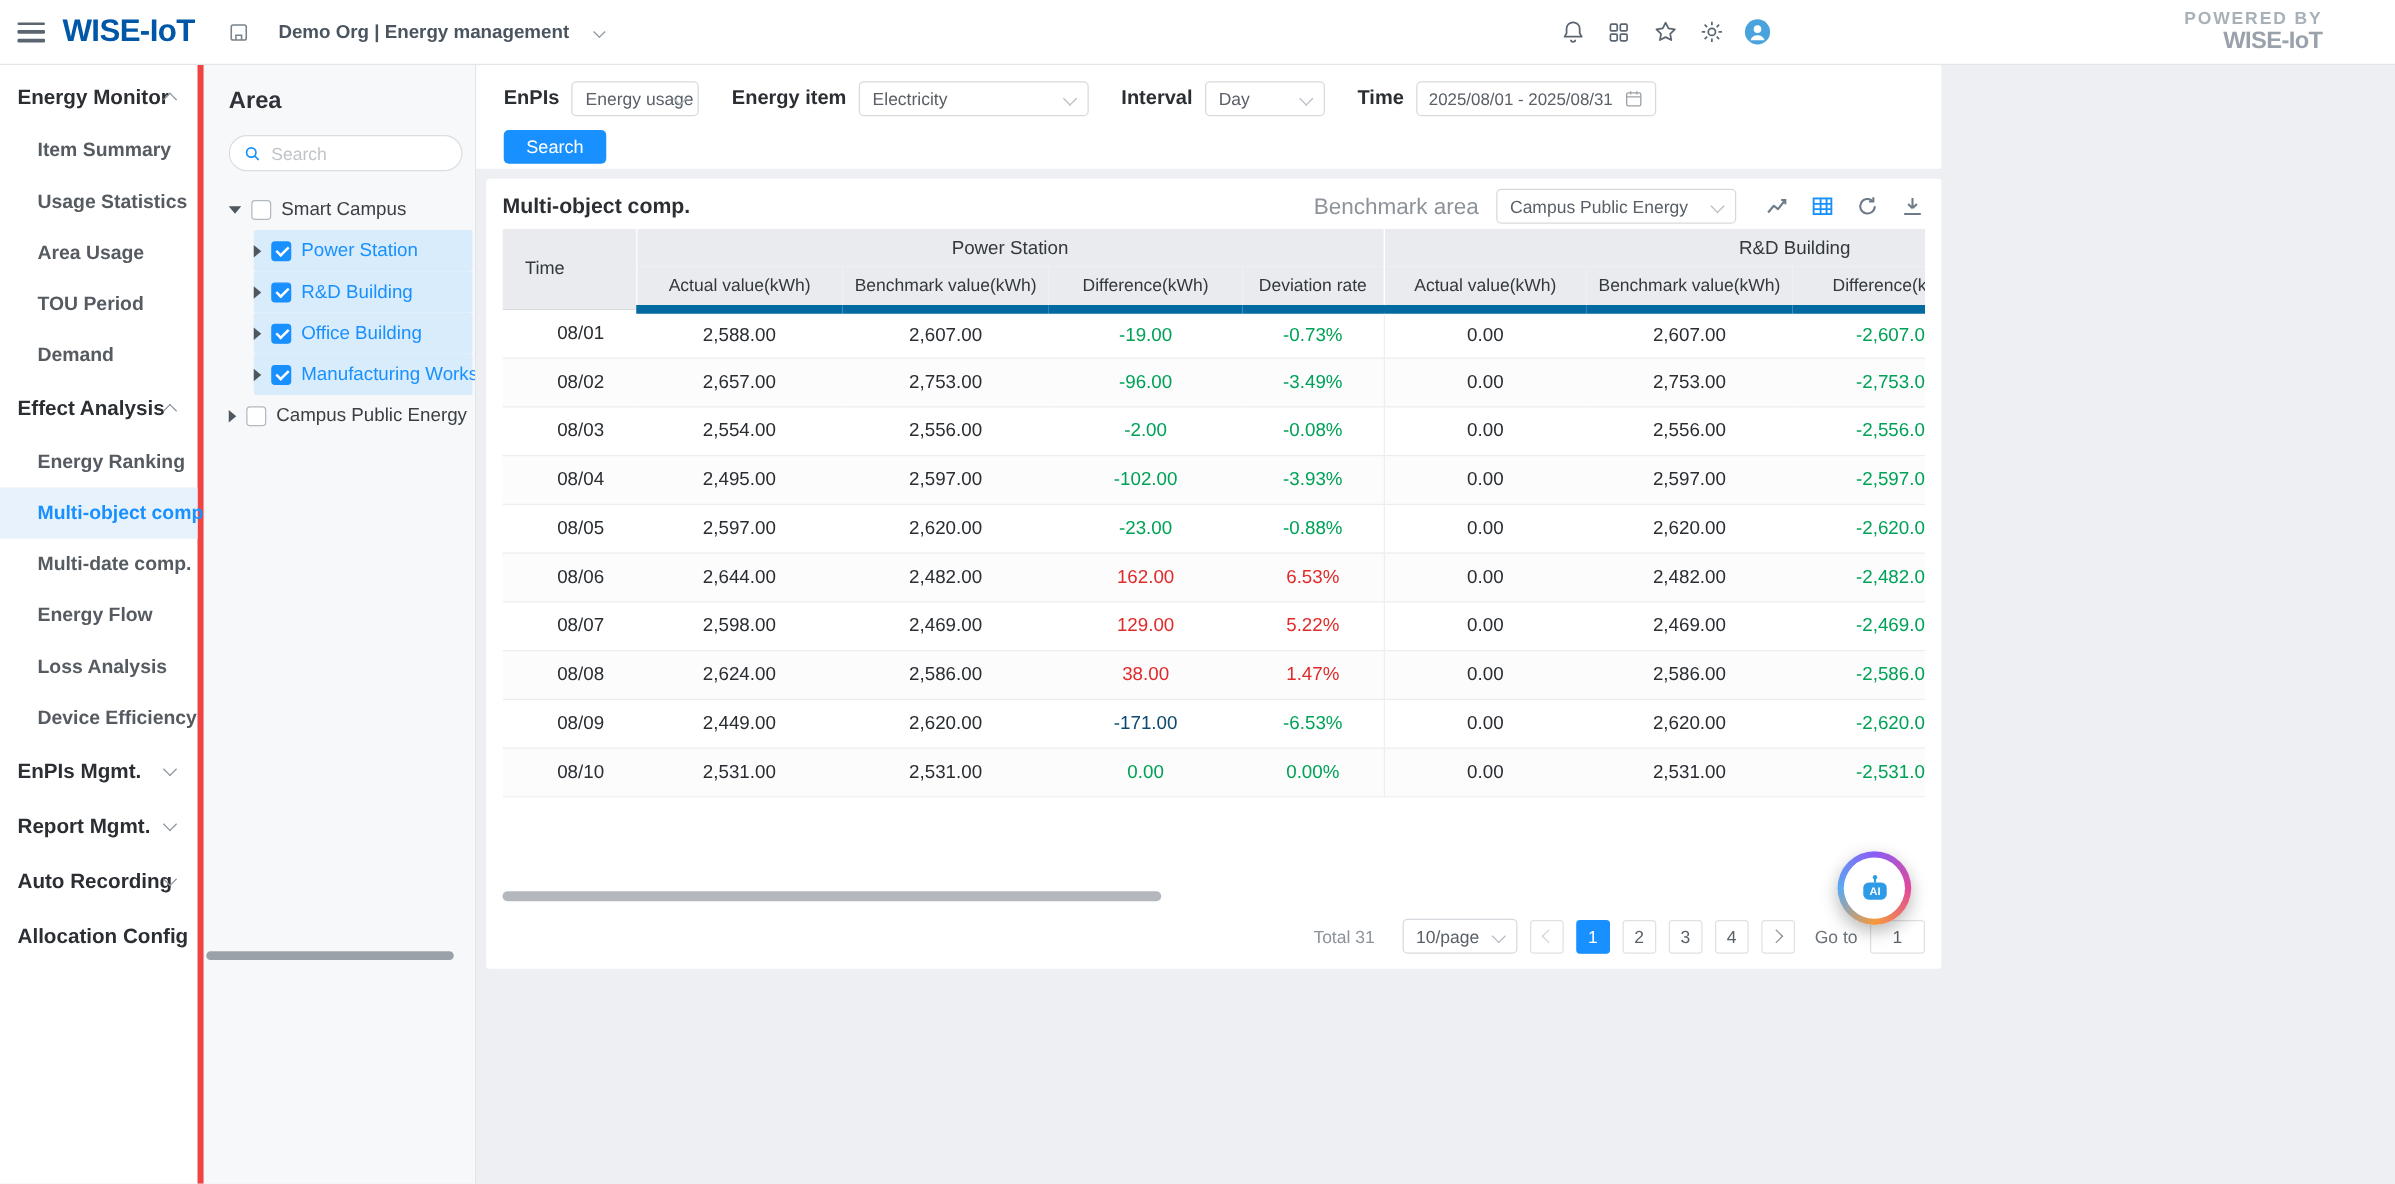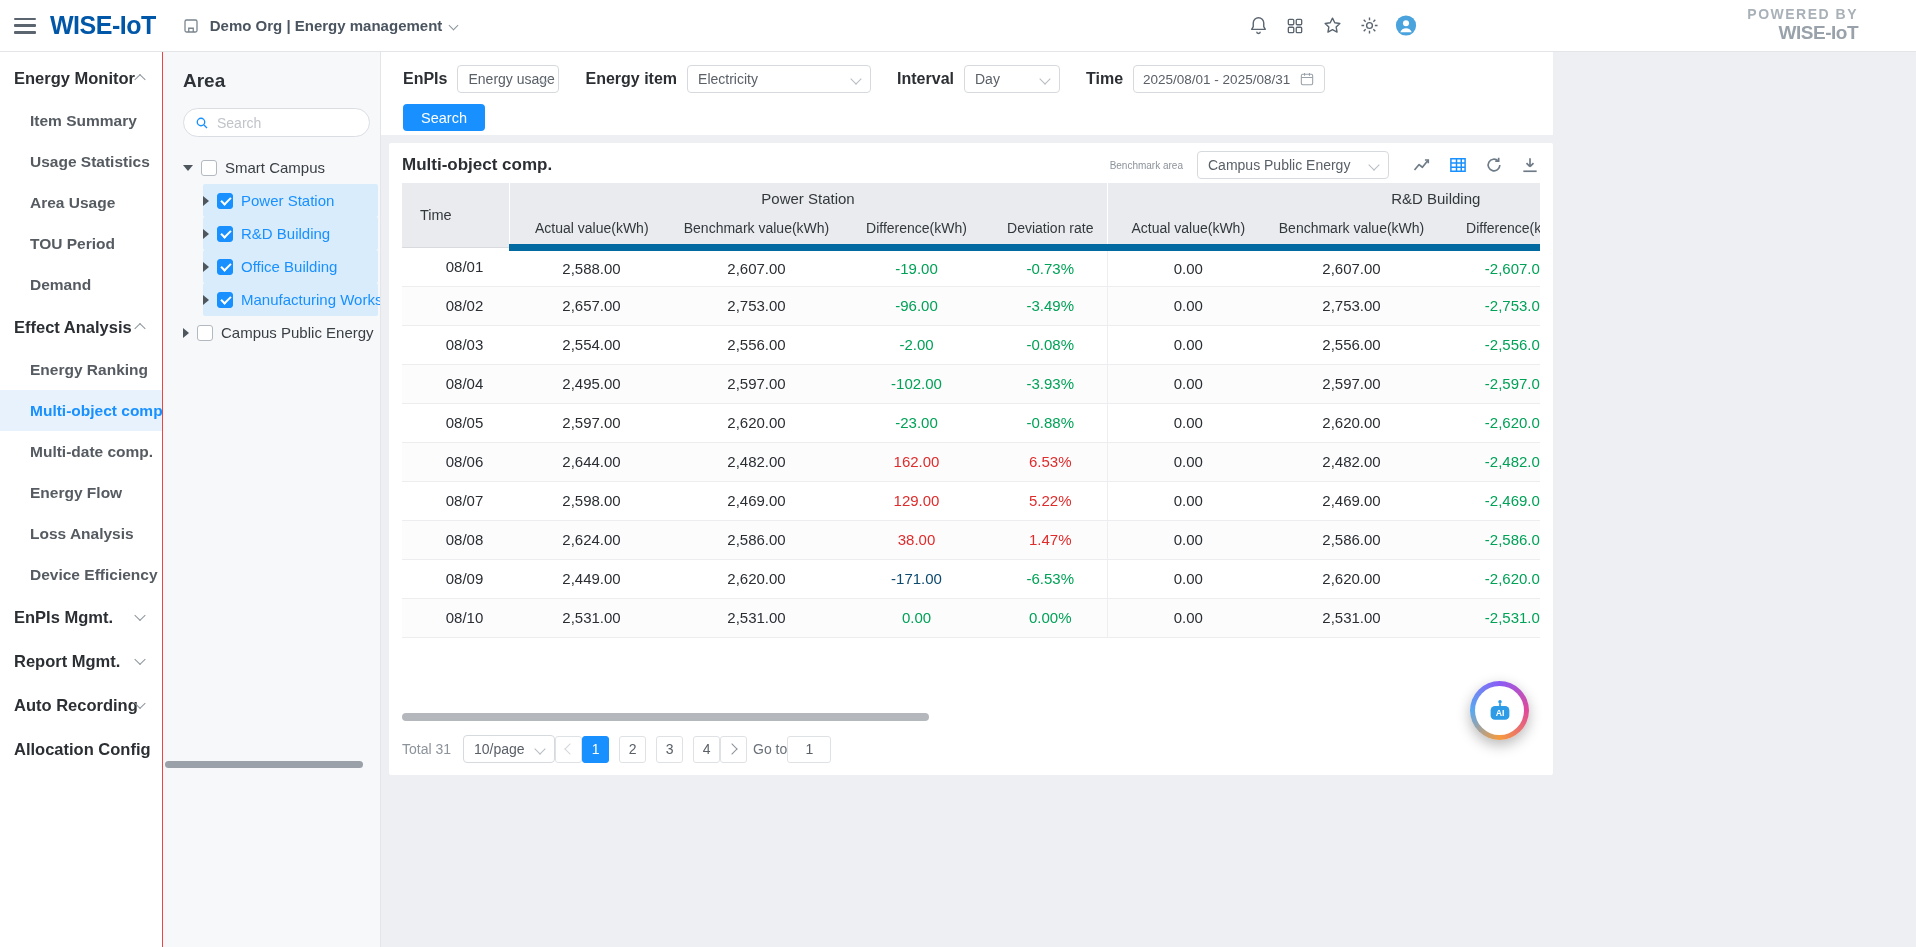--- a/index.html
+++ b/index.html
@@ -8,34 +8,34 @@
   .app { position:relative; width:1916px; height:947px; }
 
   
   header { height:52px; background:#fff; border-bottom:1px solid #e3e5e8;
     display:flex; align-items:center; justify-content:space-between;
     padding:0 58px 0 14px; position:relative; z-index:5; }
   .h-left { display:flex; align-items:center; gap:14px; }
   .burger { width:22px; height:16px; display:flex; flex-direction:column; justify-content:space-between; cursor:pointer; }
   .burger i { display:block; height:2.5px; background:#5a6570; border-radius:1px; }
   .logo { font-size:25px; font-weight:800; color:var(--brand,#0057a8); letter-spacing:-0.5px; margin-right:10px; }
-  .org-wrap { display:flex; align-items:center; gap:8px; cursor:pointer; }
+  .org-wrap { display:flex; align-items:center; gap:21px; cursor:pointer; }
   .org-text { font-size:15px; font-weight:700; color:#4a5560; }
   .h-right { display:flex; align-items:center; }
   .h-icons { display:flex; align-items:center; gap:15px; }
   .h-icon { width:22px; height:22px; display:flex; align-items:center; justify-content:center; cursor:pointer; }
   .powered { margin-left:330px; text-align:right; line-height:1.1; }
   .powered .p1 { font-size:14px; letter-spacing:1.5px; color:#a9b1b8; font-weight:600; }
   .powered .p2 { font-size:19px; font-weight:800; color:#99a2aa; letter-spacing:-0.5px; }
 
   
   .body-row { display:flex; height:895px; }
 
   
-  .sidebar { width:163px; background:#fff; border-right:1px solid #ef4444; padding-top:4px; flex:none; }
+  .sidebar { width:163px; background:#fff; border-right:5px solid #ef4444; padding-top:4px; flex:none; }
   .nav-item { position:relative; display:flex; align-items:center; cursor:pointer; white-space:nowrap;font-weight:bold; }
   .nav-item.section { height:44px; padding-left:14px; font-size:16.5px; font-weight:700; color:#2b2f33; }
   .nav-item.child { height:41px; padding-left:30px; font-size:15.5px; color:#555b61; }
   .nav-item.active { background:#e7f2fc; color:var(--accent,#1890ff); }
   .chev { position:absolute; right:18px; top:50%; width:8px; height:8px; border:solid #8c959d; border-width:0 1.5px 1.5px 0; }
   .chev.down { transform:translateY(-70%) rotate(45deg); }
   .chev.up { transform:translateY(-30%) rotate(-135deg); }
 
   
   .area-panel { width:218px; background:#f7f8fa; border-right:1px solid #e3e5e8; flex:none;
@@ -79,41 +79,41 @@
   .date-box .dtext { flex:1; }
   .btn-search { margin-top:11px; height:27px; padding:0 18px; background:var(--accent,#1890ff); color:#fff;
     border:none; border-radius:4px; font-size:14.5px; font-family:"Liberation Sans",sans-serif; cursor:pointer; }
 
   
   .table-card { width:1164px; height:632px; background:#fff; margin:8px 0 0 8px; border-radius:2px;
     padding:0 13px 12px; display:flex; flex-direction:column; }
   .card-head { height:40px; flex:none; display:flex; align-items:center; justify-content:space-between; padding-top:4px; }
   .card-title { font-size:17px; font-weight:700; color:#2b2f33; }
   .head-right { display:flex; align-items:center; gap:14px; }
-  .bench-label { font-size:10px; color:#8c939a; }
+  .bench-label { font-size:18px; color:#8c939a; }
   .act-icons { display:flex; align-items:center; gap:15px; margin-left:8px; }
   .act-icon { width:21px; height:21px; display:flex; align-items:center; justify-content:center; cursor:pointer; }
 
   .table-clip { overflow:hidden; flex:none; }
   table { border-collapse:collapse; table-layout:fixed; width:1362px; }
   th { background:var(--thbg,#e9ebee); font-weight:500; color:#33383d; }
   .th-group { height:30px; font-size:15px; text-align:center; border-left:1px solid #fff; }
   .th-sub { height:34px; font-size:14px; text-align:center; border-bottom:7px solid #0369a1; }
   .th-sub.gline { border-left:1px solid #fff; }
   .th-time { font-size:14.5px; text-align:left; padding-left:18px; border-bottom:1px solid #d8dadd; }
   td { height:39px; font-size:15px; color:#2a2e33; border-bottom:1px solid #ededf0; background:#fff; }
   tbody tr:nth-child(even) td { background:#fcfcfd; }
   .td-time { text-align:center; padding-left:18px; }
   .td-val { text-align:center; }
   td.gline { border-left:1px solid #eceef0; }
 
   .hscroll { margin-top:auto; height:8px; position:relative; flex:none; margin-bottom:14px; }
   .hscroll .thumb { position:absolute; left:0; top:0; width:527px; height:8px; border-radius:4px; background:#b4b8bd; cursor:pointer; }
 
-  .pager { flex:none; display:flex; align-items:center; font-size:14px; color:#8c939a; }
+  .pager { flex:none; display:flex; align-items:center; justify-content:flex-end; gap:10px; font-size:14px; color:#8c939a; }
   .pager .total { margin-right:12px; }
   .pg-btn { min-width:27px; height:27px; border:1px solid #dfe2e5; border-radius:3px; background:#fff;
     display:flex; align-items:center; justify-content:center; font-size:14px; color:#5a6067; cursor:pointer; }
   .pg-btn.active { background:var(--accent,#1890ff); border-color:var(--accent,#1890ff); color:#fff; }
   .arr { width:8px; height:8px; border:solid #8c939a; border-width:0 1.5px 1.5px 0; }
   .arr.left { transform:rotate(135deg); margin-left:3px; }
   .arr.right { transform:rotate(-45deg); margin-right:3px; }
   .pg-btn.disabled .arr { border-color:#d3d6da; }
   .goto-label { margin-left:6px; color:#6a7178; }
   .goto-input { width:44px; height:27px; border:1px solid #dfe2e5; border-radius:3px; text-align:center;

